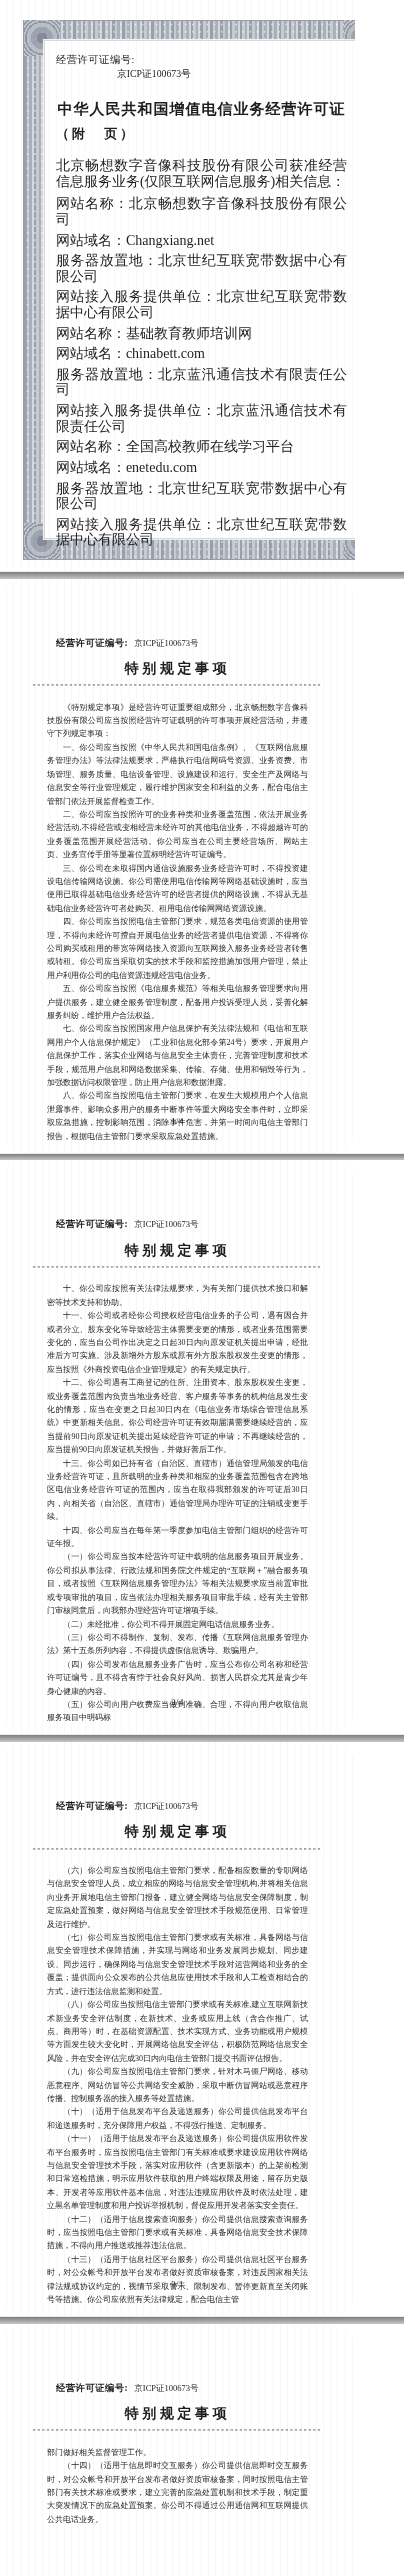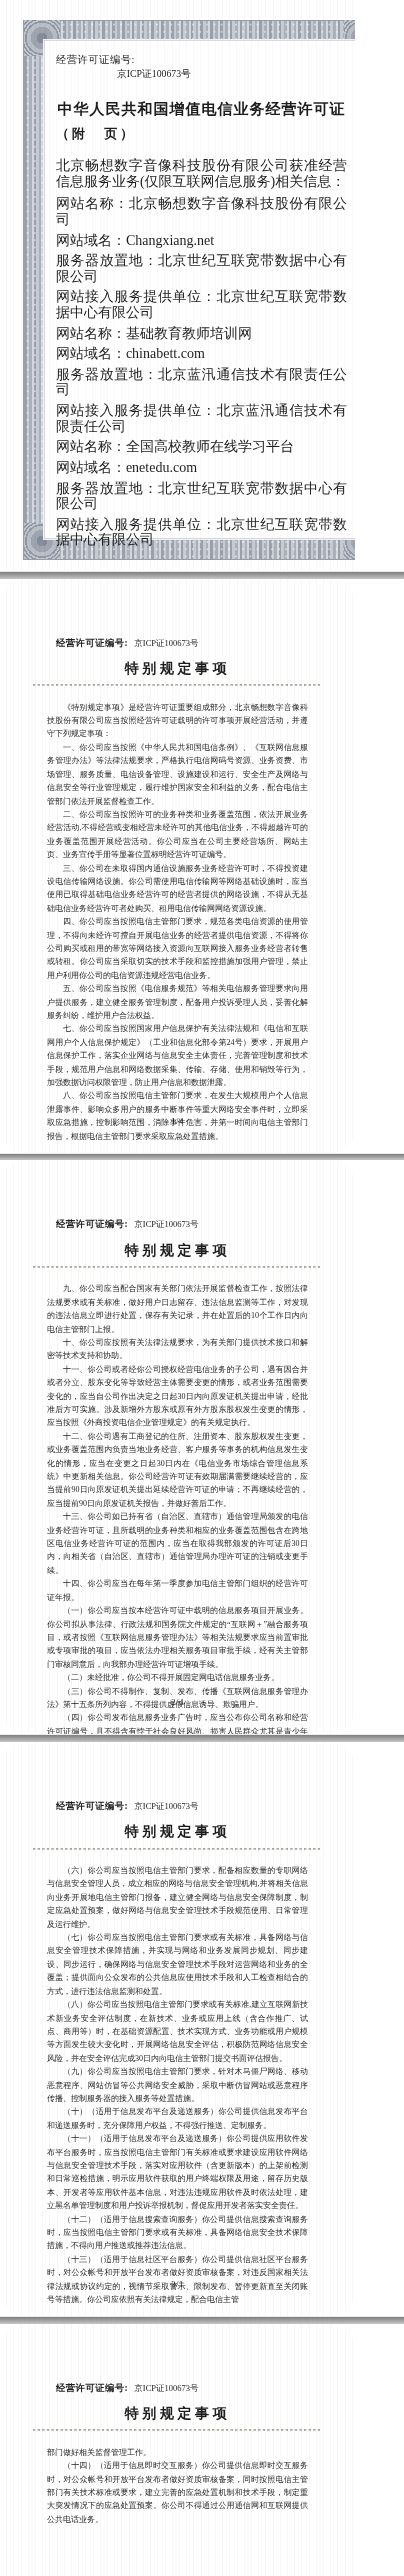--- a/index.html
+++ b/index.html
@@ -153,21 +153,20 @@
 
   <div class="page-gap"></div>
   <section class="page sp-page">
     <div class="sp-header">
       <span class="sp-no-label">经营许可证编号:</span>
       <span class="sp-no-value">京ICP证100673号</span>
     </div>
     <div class="sp-title">特别规定事项</div>
     <div class="zigzag"></div>
     <div class="sp-body">
-        <p class="para">九、你公司应当配合国家有关部门依法开展监督检查工作，按照法律法规要求或有关标准，做好用户日志留存、违法信息监测等工作，对发现的违法信息立即进行处置，保存有关记录，并在处置后的10个工作日内向电信主管部门上报。</p>
         <p class="para">十、你公司应按照有关法律法规要求，为有关部门提供技术接口和解密等技术支持和协助。</p>
         <p class="para">十一、你公司或者经你公司授权经营电信业务的子公司，遇有因合并或者分立、股东变化等导致经营主体需要变更的情形，或者业务范围需要变化的，应当自公司作出决定之日起30日内向原发证机关提出申请，经批准后方可实施。涉及新增外方股东或原有外方股东股权发生变更的情形，应当按照《外商投资电信企业管理规定》的有关规定执行。</p>
         <p class="para">十二、你公司遇有工商登记的住所、注册资本、股东股权发生变更，或业务覆盖范围内负责当地业务经营、客户服务等事务的机构信息发生变化的情形，应当在变更之日起30日内在《电信业务市场综合管理信息系统》中更新相关信息。你公司经营许可证有效期届满需要继续经营的，应当提前90日向原发证机关提出延续经营许可证的申请；不再继续经营的，应当提前90日向原发证机关报告，并做好善后工作。</p>
         <p class="para">十三、你公司如已持有省（自治区、直辖市）通信管理局颁发的电信业务经营许可证，且所载明的业务种类和相应的业务覆盖范围包含在跨地区电信业务经营许可证的范围内，应当在取得我部颁发的许可证后30日内，向相关省（自治区、直辖市）通信管理局办理许可证的注销或变更手续。</p>
         <p class="para">十四、你公司应当在每年第一季度参加电信主管部门组织的经营许可证年报。</p>
         <p class="para">（一）你公司应当按本经营许可证中载明的信息服务项目开展业务。你公司拟从事法律、行政法规和国务院文件规定的“互联网＋”融合服务项目，或者按照《互联网信息服务管理办法》等相关法规要求应当前置审批或专项审批的项目，应当依法办理相关服务项目审批手续，经有关主管部门审核同意后，向我部办理经营许可证增项手续。</p>
         <p class="para">（二）未经批准，你公司不得开展固定网电话信息服务业务。</p>
         <p class="para">（三）你公司不得制作、复制、发布、传播《互联网信息服务管理办法》第十五条所列内容，不得提供虚假信息诱导、欺骗用户。</p>
         <p class="para">（四）你公司发布信息服务业务广告时，应当公布你公司名称和经营许可证编号，且不得含有悖于社会良好风尚、损害人民群众尤其是青少年身心健康的内容。</p>
         <p class="para">（五）你公司向用户收费应当做到准确、合理，不得向用户收取信息服务项目中明码标</p>

